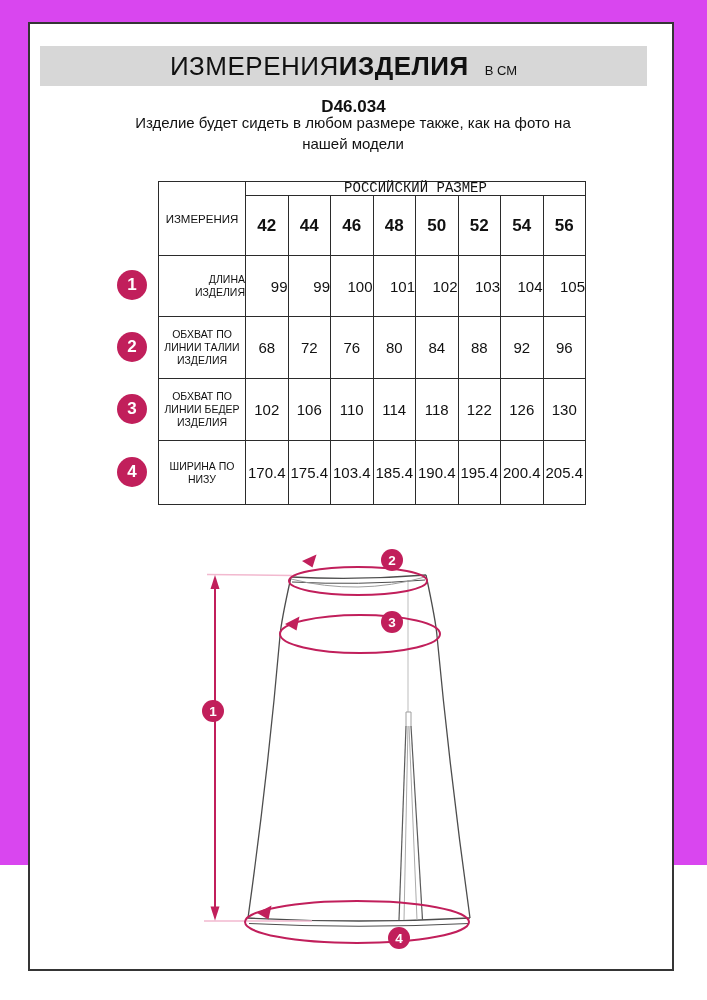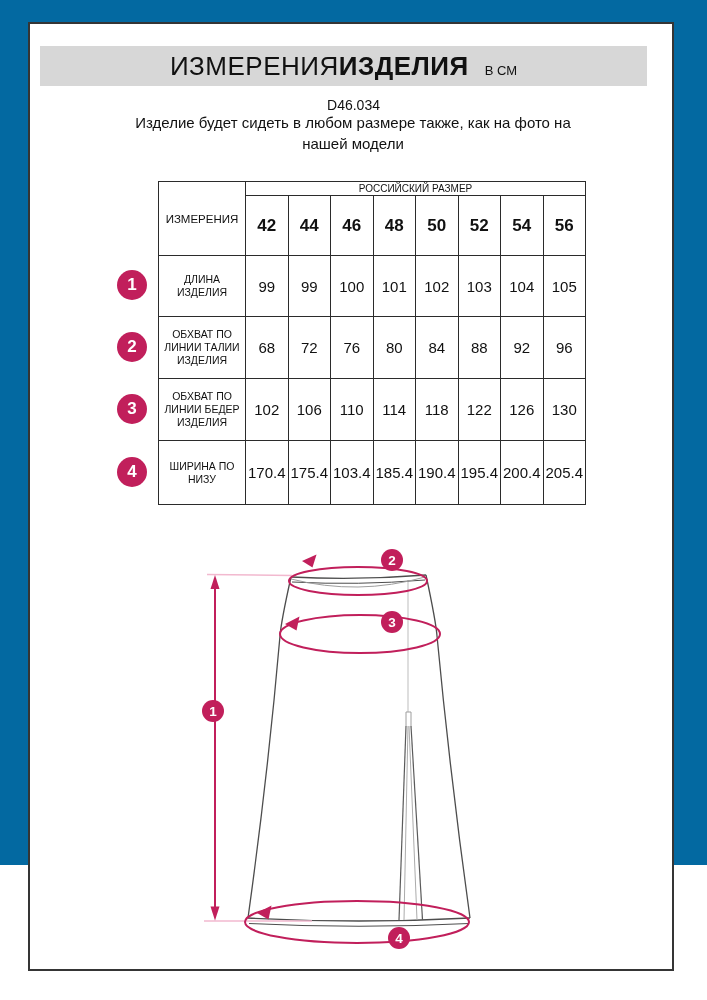--- a/index.html
+++ b/index.html
@@ -7,54 +7,54 @@
     --accent-light:#F2B9CF;
     --banner:#D7D7D7;
     --line:#2B2B2B;
   }
   html,body{margin:0;padding:0;}
   body{
     width:707px;height:1000px;background:#ffffff;position:relative;
     font-family:"Liberation Sans",sans-serif;color:#111;
     -webkit-font-smoothing:antialiased;
   }
-  .sheet{position:absolute;left:0;top:0;width:707px;height:865px;background:#0369a1;}
+  .sheet{position:absolute;left:0;top:0;width:707px;height:865px;background:#d946ef;}
   .page-border{
     position:absolute;left:28px;top:22px;width:646px;height:949px;
     border:2px solid #353535;box-sizing:border-box;background:#fff;
   }
   .banner{
     position:absolute;left:40px;top:46px;width:607px;height:40px;background:var(--banner);
     display:flex;align-items:baseline;justify-content:center;
   }
   .banner .t1{font-size:26px;line-height:40px;font-weight:400;letter-spacing:.5px;}
   .banner .t2{font-size:26px;line-height:40px;font-weight:700;letter-spacing:.5px;}
   .banner .t3{font-size:13px;font-weight:400;margin-left:16px;}
   .product-code{
     position:absolute;left:0;top:97px;width:707px;text-align:center;
-    font-size:14px;font-weight:400;
+    font-size:17px;font-weight:700;
   }
   .subtitle{
     position:absolute;left:113px;top:112px;width:480px;text-align:center;
     font-size:15px;line-height:21px;
   }
   table.size-table{
     position:absolute;left:158px;top:181px;width:428px;
     border-collapse:collapse;table-layout:fixed;
   }
   table.size-table td{
     border:1px solid var(--line);text-align:center;vertical-align:middle;
     padding:0;box-sizing:border-box;
   }
   td.corner{font-size:11.5px;}
-  td.group-head{height:14px;font-size:10px;line-height:13px;}
+  td.group-head{height:14px;font-size:14px;line-height:13px;font-family:Liberation Mono, monospace;}
   td.size-head{height:60px;font-size:17px;font-weight:700;}
   td.row-label{font-size:10.5px;line-height:13px;padding:0 5px;}
   td.val{font-size:15px;}
-  tr.r1 td{height:61px;} tr.r2 td{height:62px;} tr.r3 td{height:62px;} tr.r4 td{height:64px;}
+  tr.r1 td{height:61px;text-align:right;} tr.r2 td{height:62px;} tr.r3 td{height:62px;} tr.r4 td{height:64px;}
   .row-marker{
     position:absolute;left:117px;width:30px;height:30px;border-radius:50%;
     background:var(--accent);color:#fff;font-size:17px;font-weight:700;
     display:flex;align-items:center;justify-content:center;
   }
   .rm1{top:270px;} .rm2{top:332px;} .rm3{top:394px;} .rm4{top:457px;}
   .note{
     position:absolute;left:40px;top:512px;width:607px;text-align:center;
     font-size:12.5px;font-weight:700;letter-spacing:.2px;
   }

